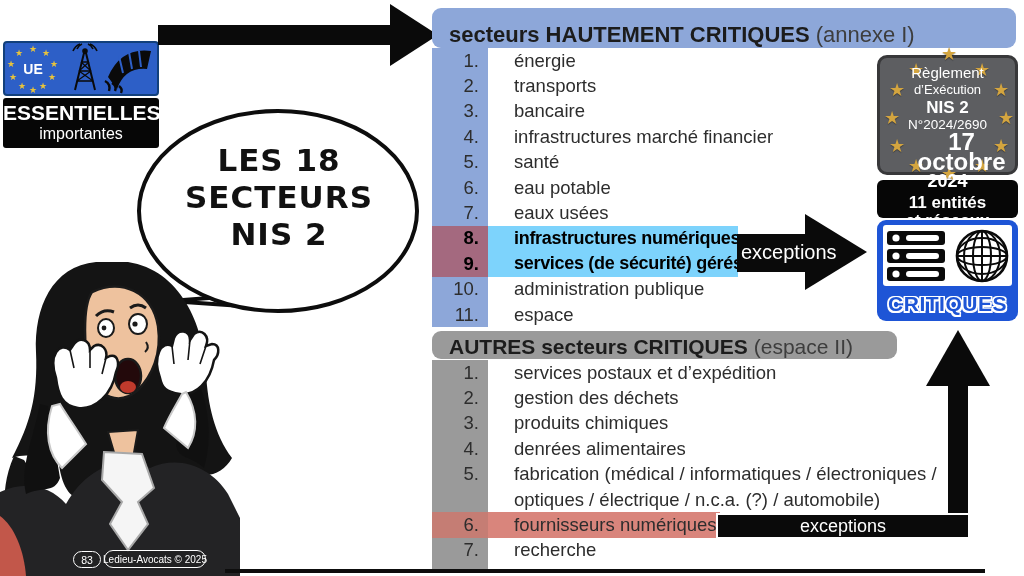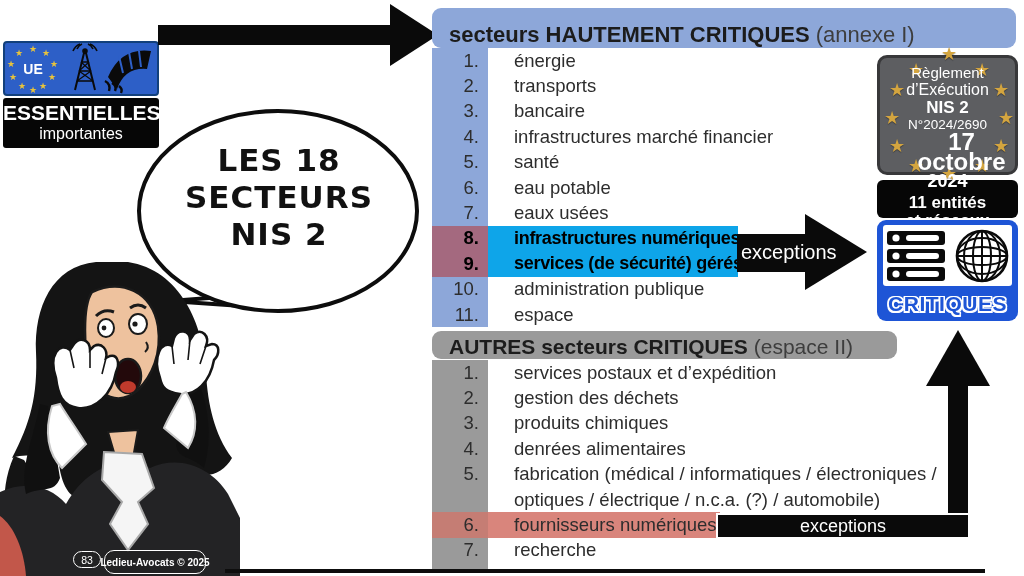--- a/index.html
+++ b/index.html
@@ -36,21 +36,21 @@
   .list{left:432px;width:540px;}
   .list1{top:48px;}
   .list2{top:360px;}
   .row{display:flex;height:25.4px;align-items:center;font-size:18.5px;color:#2d2d2d;white-space:nowrap;}
   .row .num{width:56px;box-sizing:border-box;text-align:right;padding-right:9px;height:100%;
     display:flex;align-items:center;justify-content:flex-end;flex:none;}
   .list1 .num{background:#8da7d9;}
   .list2 .num{background:#9a9a9a;}
   .row .lbl{padding-left:26px;height:100%;display:flex;align-items:center;box-sizing:border-box;}
   .row.hl1 .num{background:#a4697f;font-weight:bold;color:#000;}
-  .row.hl1 .lbl{background:#0ea5e9;width:250px;font-weight:bold;color:#000;font-size:18px;letter-spacing:-.3px;}
+  .row.hl1 .lbl{background:#7dd3fc;width:250px;font-weight:bold;color:#000;font-size:18px;letter-spacing:-.3px;}
   .row.hl2 .num{background:#c57d74;}
   .row.hl2 .lbl{background:#d9857c;width:232px;}
   .strip-tail{left:432px;top:563px;width:56px;height:8px;background:#9a9a9a;}
 
   
   .exc1-body{left:737px;top:234px;width:70px;height:38px;background:#0a0a0a;}
   .exc1-head{left:805px;top:214px;border-top:38px solid transparent;border-bottom:38px solid transparent;
     border-left:62px solid #0a0a0a;}
   .exc1-label{left:741px;top:241px;color:#fff;font-size:20px;z-index:3;}
 
@@ -60,21 +60,21 @@
   .up-arm{left:948px;top:386px;width:20px;height:151px;background:#0a0a0a;}
   .up-head{left:926px;top:330px;border-left:32px solid transparent;border-right:32px solid transparent;
     border-bottom:56px solid #0a0a0a;}
   .bottom-line{left:225px;top:569px;width:760px;height:4px;background:#0d0d0d;}
 
   
   .reg-badge{left:877px;top:55px;width:141px;height:120px;background:#5d5e61;border:3px solid #38383a;
     border-radius:10px;box-sizing:border-box;color:#fff;text-align:center;}
   .reg-badge .t{position:relative;z-index:2;}
   .reg-badge .s1{font-size:15px;line-height:17px;margin-top:6px;}
-  .reg-badge .s2{font-size:16px;line-height:17px;}
+  .reg-badge .s2{font-size:13px;line-height:17px;}
   .reg-badge .s3{font-size:17px;line-height:19px;font-weight:bold;}
   .reg-badge .s4{font-size:13.5px;line-height:15px;}
   .reg-badge .s5{font-size:24px;line-height:20px;font-weight:bold;margin-left:28px;}
   .reg-badge .s6{font-size:18px;line-height:19px;font-weight:bold;}
   .star{position:absolute;color:#d4a53f;font-size:18px;line-height:18px;z-index:1;
     text-shadow:0 1px 1px rgba(0,0,0,.35);}
   .ent-box{left:877px;top:180px;width:141px;height:38px;background:#060606;border-radius:6px;
     color:#fff;font-weight:bold;font-size:17px;line-height:18px;text-align:center;padding-top:14px;
     box-sizing:border-box;}
   .crit-box{left:877px;top:220px;width:141px;height:101px;background:#1e55d6;border-radius:9px;
@@ -83,22 +83,22 @@
     justify-content:center;gap:7px;}
   .crit-label{height:35px;display:flex;align-items:center;justify-content:center;color:#1e55d6;
     font-weight:bold;font-size:21px;letter-spacing:.5px;
     text-shadow:-1.5px -1.5px 0 #fff,1.5px -1.5px 0 #fff,-1.5px 1.5px 0 #fff,1.5px 1.5px 0 #fff,
       0 -1.5px 0 #fff,0 1.5px 0 #fff,-1.5px 0 0 #fff,1.5px 0 0 #fff;}
 
   
   .pnum{left:73px;top:551px;width:28px;height:17px;border:1.5px solid #fff;border-radius:10px;
     background:rgba(35,35,35,.55);color:#fff;font-size:10.5px;font-weight:normal;display:flex;
     align-items:center;justify-content:center;z-index:6;box-sizing:border-box;}
-  .credit{left:104px;top:550px;width:102px;height:24px;border:1.5px solid #fff;border-radius:10px;
-    background:rgba(35,35,35,.55);color:#fff;font-size:10px;font-weight:bold;display:flex;
+  .credit{left:104px;top:550px;width:102px;height:18px;border:1.5px solid #fff;border-radius:10px;
+    background:rgba(35,35,35,.55);color:#fff;font-size:10px;font-weight:normal;display:flex;
     align-items:center;justify-content:center;z-index:6;box-sizing:border-box;white-space:nowrap;}
 </style>
 </head>
 <body>
 
 <div id="slide">
 
 
   <div class="abs flag-box">
     <svg width="152" height="51" viewBox="0 0 152 51">

